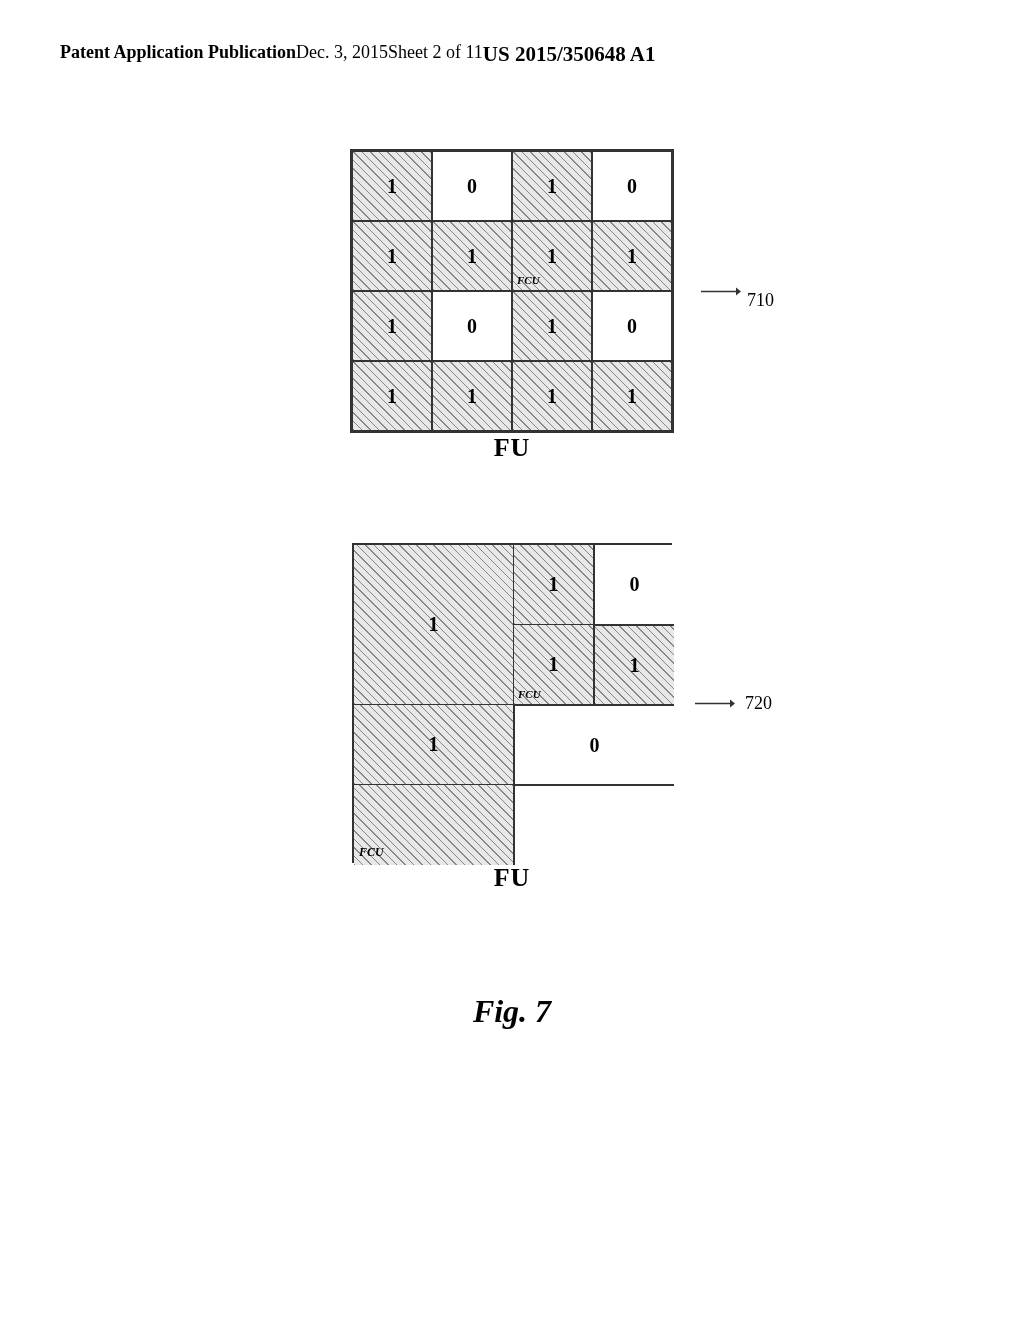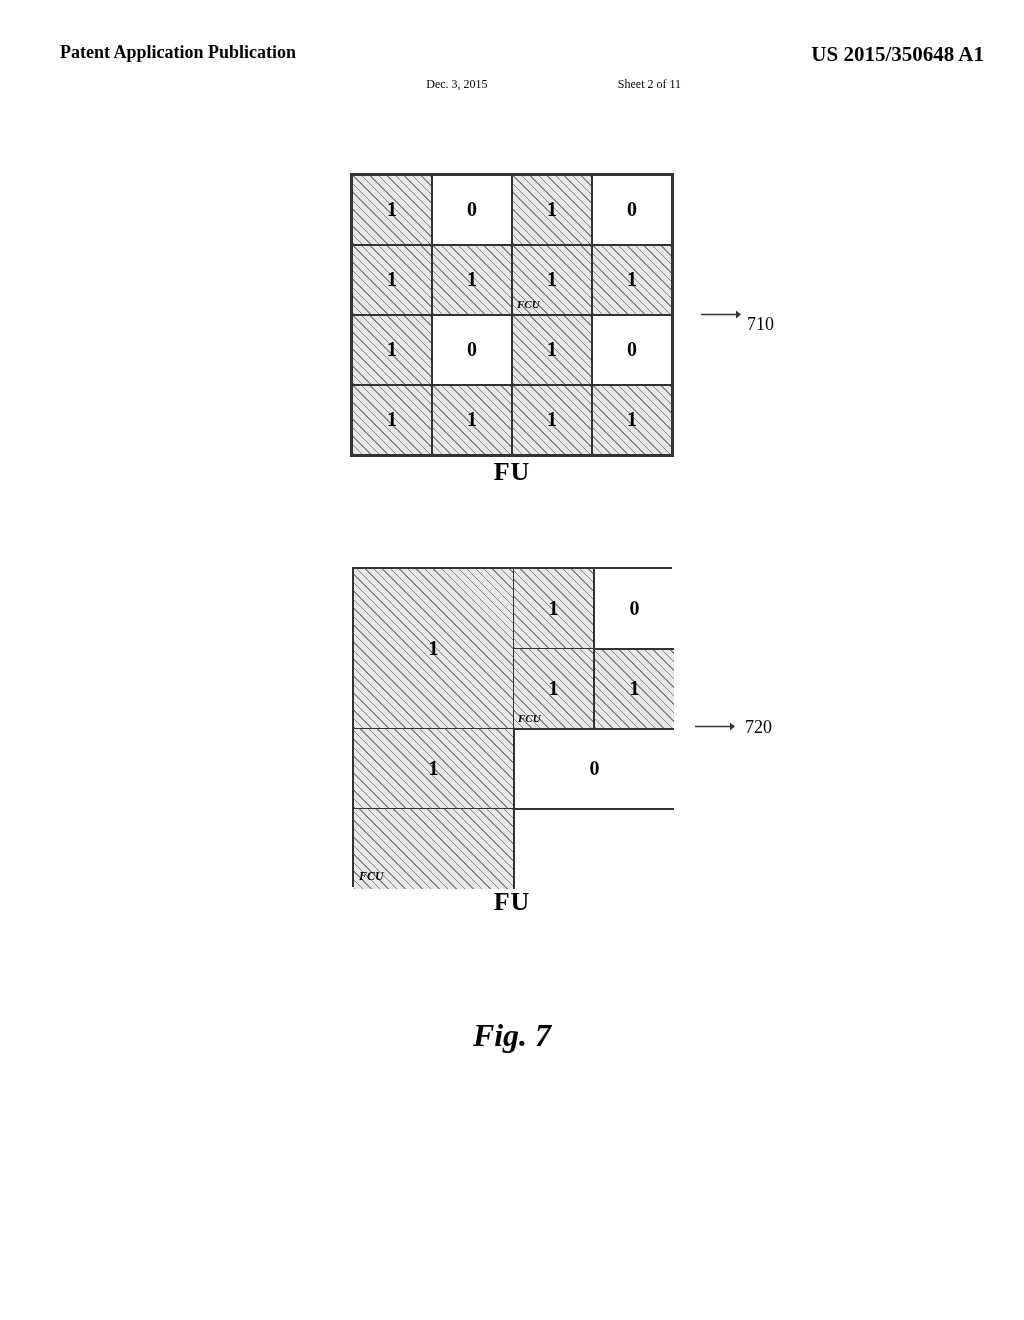--- a/index.html
+++ b/index.html
@@ -7,37 +7,35 @@
       width: 1024px;
       height: 1320px;
       background: #ffffff;
       font-family: 'Times New Roman', Times, serif;
       position: relative;
       overflow: hidden;
     }
 
     .header {
       display: flex;
-      justify-content: space-between;
       align-items: flex-start;
       padding: 40px 40px 20px 60px;
       border-bottom: none;
     }
 
     .header-left {
       font-size: 18px;
       font-weight: bold;
       line-height: 1.4;
     }
 
     .header-center {
-      font-size: 12px;
+      font-size: 18px;
       text-align: center;
       line-height: 1.4;
-      margin-top: 36px;
     }
 
     .header-right {
       font-size: 21px;
       font-weight: bold;
       text-align: right;
       line-height: 1.4;
     }
 
     .main-content {

